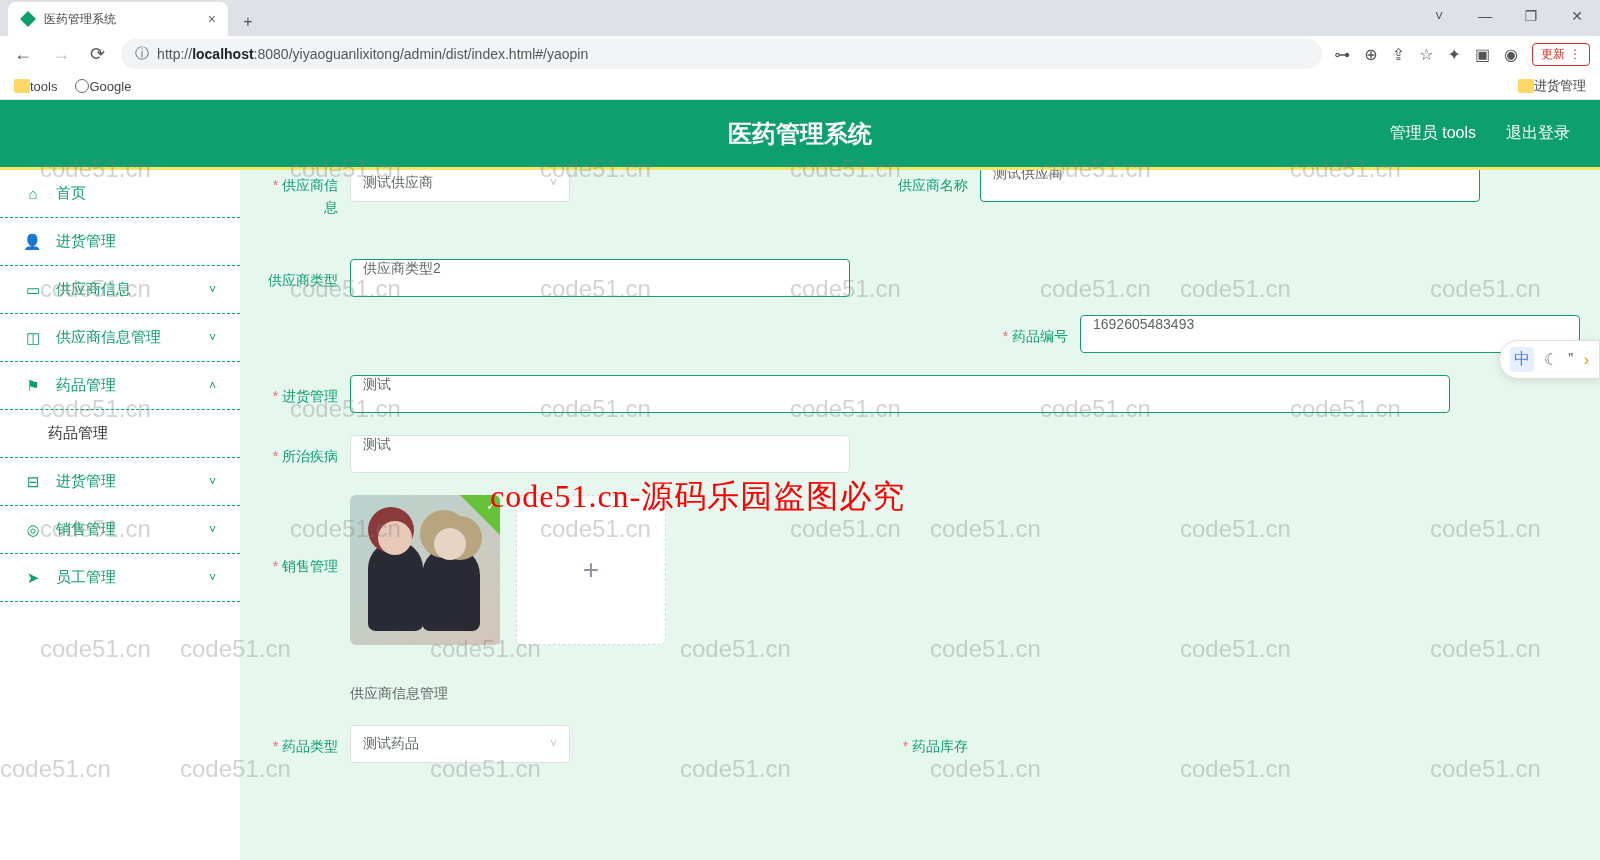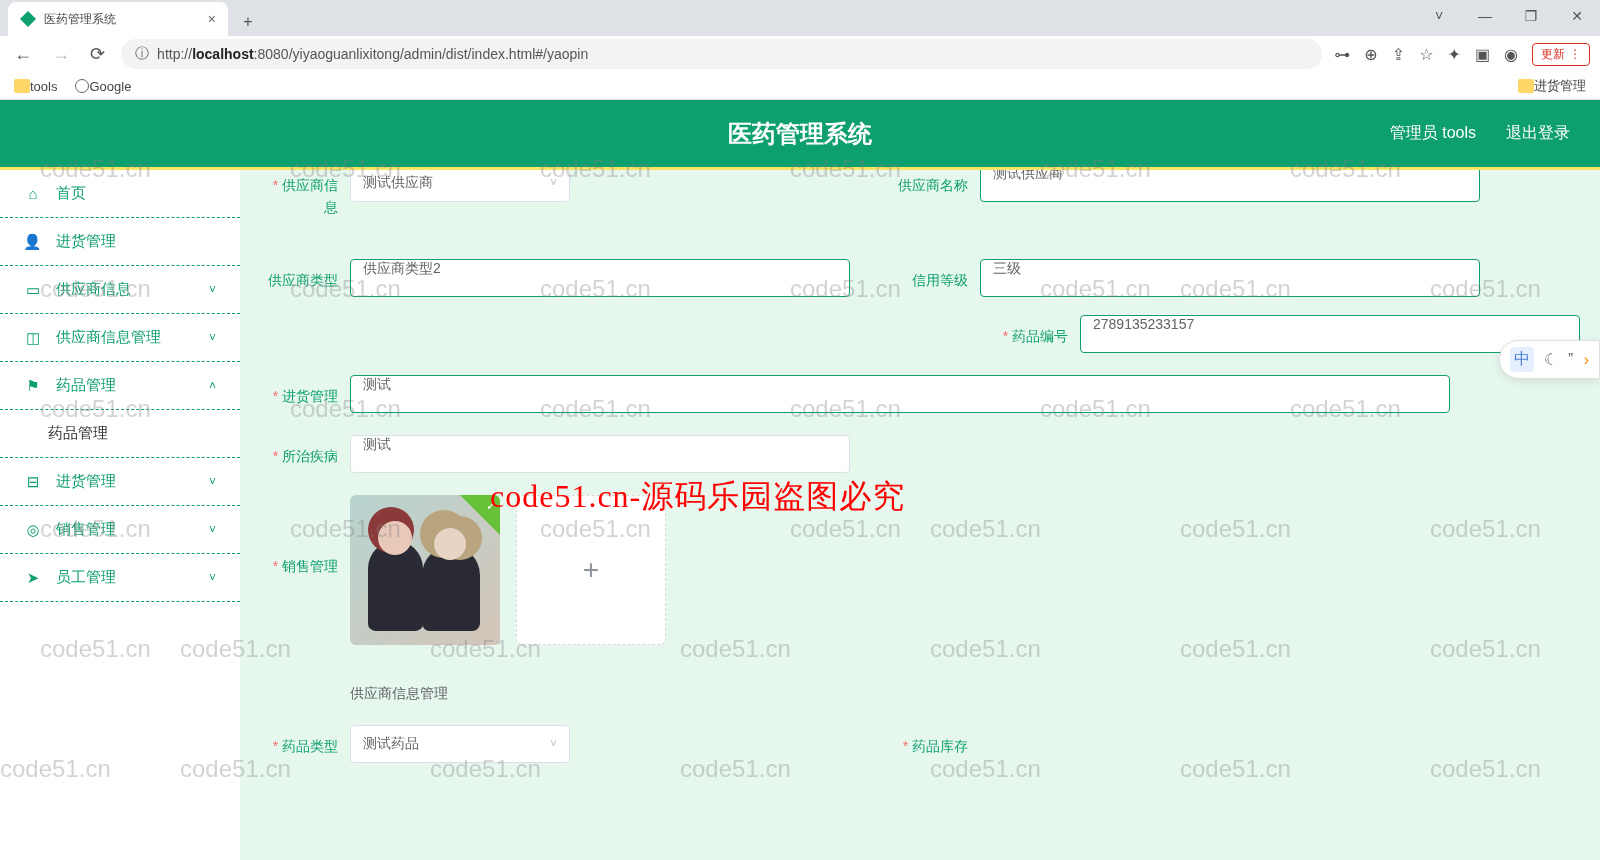--- a/index.html
+++ b/index.html
@@ -201,30 +201,26 @@
         <div class="form-label multiline">供应商名称</div>
         <div class="form-input w400"><span>测试供应商</span></div>
       </div>
     </div>
 
     <div class="form-row" style="margin-top:40px">
       <div class="form-group">
         <div class="form-label multiline">供应商类型</div>
         <div class="form-input w500"><span>供应商类型2</span></div>
       </div>
-      <div class="form-group">
-        <div class="form-label">信用等级</div>
-        <div class="form-input w400"><span>三级</span></div>
-      </div>
     </div>
 
     <div class="form-row" style="justify-content:flex-end;margin-top:-4px">
       <div class="form-group" style="margin-right:0">
         <div class="form-label required">药品编号</div>
-        <div class="form-input w400"><span>2789135233157</span></div>
+        <div class="form-input w400"><span>1692605483493</span></div>
       </div>
     </div>
 
     <div class="form-row">
       <div class="form-group">
         <div class="form-label required">进货管理</div>
         <div class="form-input wfull"><span>测试</span></div>
       </div>
     </div>
 

